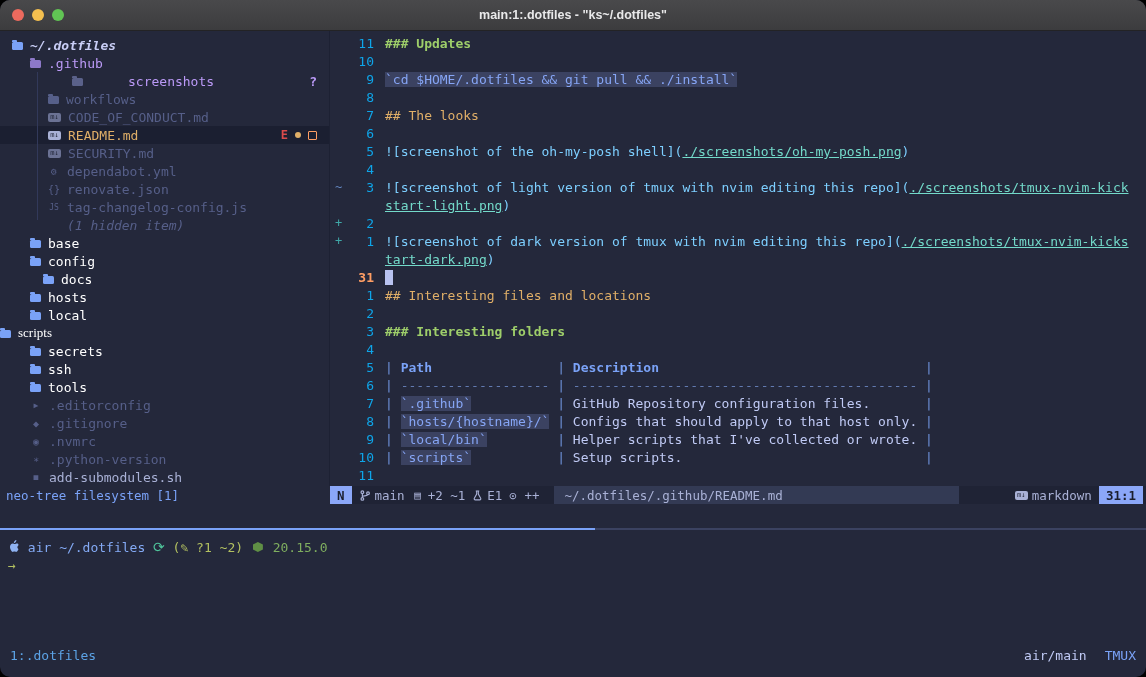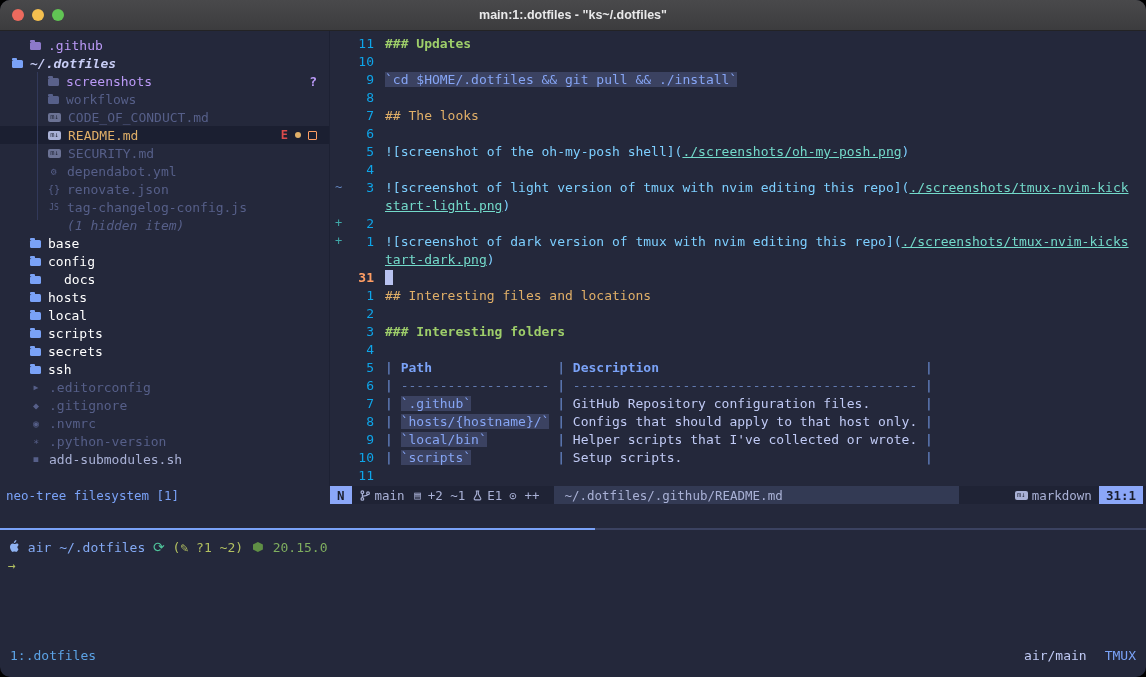--- a/index.html
+++ b/index.html
@@ -101,39 +101,40 @@
       <div class="light l-red"></div>
       <div class="light l-yellow"></div>
       <div class="light l-green"></div>
     </div>
     <div class="title">main:1:.dotfiles - "ks~/.dotfiles"</div>
   </div>
 
   <div class="main">
     <div class="sidebar" id="sidebar">
       <div class="tree-guide"></div>
-    <div class="srow" style="padding-left: 30px;"><span class="ico"><span class="fold f-purple"></span></span><span class="s-purple">.github</span></div>
-        <div class="srow" style="padding-left: 12px;"><span class="ico"><span class="fold f-blue"></span></span><span class="s-root">~/.dotfiles</span></div>
-        <div class="srow" style="padding-left: 48px;"><span class="ico"><span class="fold f-gray"></span></span><span class="s-purple">screenshots</span><span class="marks"><span class="mk-q">?</span></span></div>
+    <div class="srow" style="padding-left: 12px;"><span class="ico"><span class="fold f-blue"></span></span><span class="s-root">~/.dotfiles</span></div>
+        <div class="srow" style="padding-left: 30px;"><span class="ico"><span class="fold f-purple"></span></span><span class="s-purple">.github</span></div>
+        <div class="srow" style="padding-left: 72px; gap: 38px;"><span class="ico"><span class="fold f-gray"></span></span><span class="s-purple">screenshots</span><span class="marks"><span class="mk-q">?</span></span></div>
         <div class="srow" style="padding-left: 48px;"><span class="ico"><span class="fold f-dim"></span></span><span class="s-dim">workflows</span></div>
         <div class="srow" style="padding-left: 48px;"><span class="ico"><span class="mdchip">m↓</span></span><span class="s-dim">CODE_OF_CONDUCT.md</span></div>
         <div class="srow selected" style="padding-left: 48px;"><span class="ico"><span class="mdchip lit">m↓</span></span><span class="s-orange">README.md</span><span class="marks"><span class="mk-red">E</span><span class="mk-dot"></span><span class="mk-sq"></span></span></div>
         <div class="srow" style="padding-left: 48px;"><span class="ico"><span class="mdchip">m↓</span></span><span class="s-dim">SECURITY.md</span></div>
         <div class="srow" style="padding-left: 48px;"><span class="ico glyph">⚙</span><span class="s-dim">dependabot.yml</span></div>
         <div class="srow" style="padding-left: 48px;"><span class="ico glyph">{}</span><span class="s-dim">renovate.json</span></div>
         <div class="srow" style="padding-left: 48px;"><span class="ico glyph tiny">JS</span><span class="s-dim">tag-changelog-config.js</span></div>
         <div class="srow" style="padding-left: 48px;"><span class="ico" style="width: 12px;"></span><span class="s-dim-italic">(1 hidden item)</span></div>
         <div class="srow" style="padding-left: 30px;"><span class="ico"><span class="fold f-blue"></span></span><span class="s-blue">base</span></div>
         <div class="srow" style="padding-left: 30px;"><span class="ico"><span class="fold f-blue"></span></span><span class="s-blue">config</span></div>
-        <div class="srow" style="padding-left: 30px; gap: 16px;"><span class="ico"><span class="fold f-blue"></span></span><span class="s-blue">docs</span></div>
+        <div class="srow" style="padding-left: 43px;"><span class="ico"><span class="fold f-blue"></span></span><span class="s-blue">docs</span></div>
         <div class="srow" style="padding-left: 30px;"><span class="ico"><span class="fold f-blue"></span></span><span class="s-blue">hosts</span></div>
         <div class="srow" style="padding-left: 30px;"><span class="ico"><span class="fold f-blue"></span></span><span class="s-blue">local</span></div>
-        <div class="srow" style="padding-left: 30px;"><span class="ico"><span class="fold f-blue"></span></span><span class="s-blue">scripts</span></div>
+        <div class="srow" style=" font-family: Liberation Serif, serif;"><span class="ico"><span class="fold f-blue"></span></span><span class="s-blue">scripts</span></div>
         <div class="srow" style="padding-left: 30px;"><span class="ico"><span class="fold f-blue"></span></span><span class="s-blue">secrets</span></div>
         <div class="srow" style="padding-left: 30px;"><span class="ico"><span class="fold f-blue"></span></span><span class="s-blue">ssh</span></div>
+        <div class="srow" style="padding-left: 30px;"><span class="ico"><span class="fold f-blue"></span></span><span class="s-blue">tools</span></div>
         <div class="srow" style="padding-left: 30px;"><span class="ico glyph tiny">▶</span><span class="s-dim">.editorconfig</span></div>
         <div class="srow" style="padding-left: 30px;"><span class="ico glyph">◆</span><span class="s-dim">.gitignore</span></div>
         <div class="srow" style="padding-left: 30px;"><span class="ico glyph">◉</span><span class="s-dim">.nvmrc</span></div>
         <div class="srow" style="padding-left: 30px;"><span class="ico glyph">∗</span><span class="s-dim">.python-version</span></div>
         <div class="srow" style="padding-left: 30px;"><span class="ico glyph tiny">■</span><span class="s-light">add-submodules.sh</span></div>
       </div>
     <div class="editor" id="editor">
         <div class="eline"><span class="gut-sign sg-add"> </span><span class="gut-num">11</span><span class="etext"><span class="s-h3">### Updates</span></span></div>
         <div class="eline"><span class="gut-sign sg-add"> </span><span class="gut-num">10</span><span class="etext"></span></div>
         <div class="eline"><span class="gut-sign sg-add"> </span><span class="gut-num">9</span><span class="etext"><span class="s-code">`cd $HOME/.dotfiles &amp;&amp; git pull &amp;&amp; ./install`</span></span></div>

